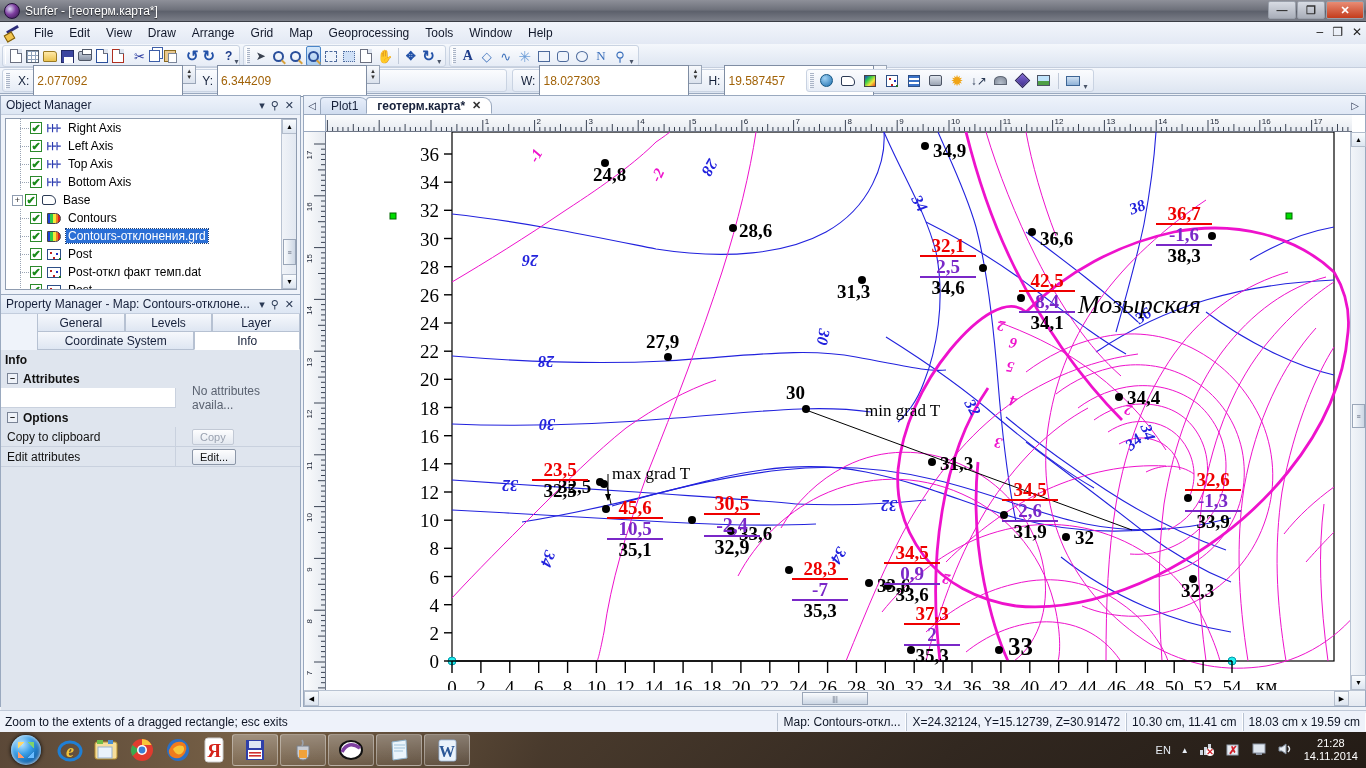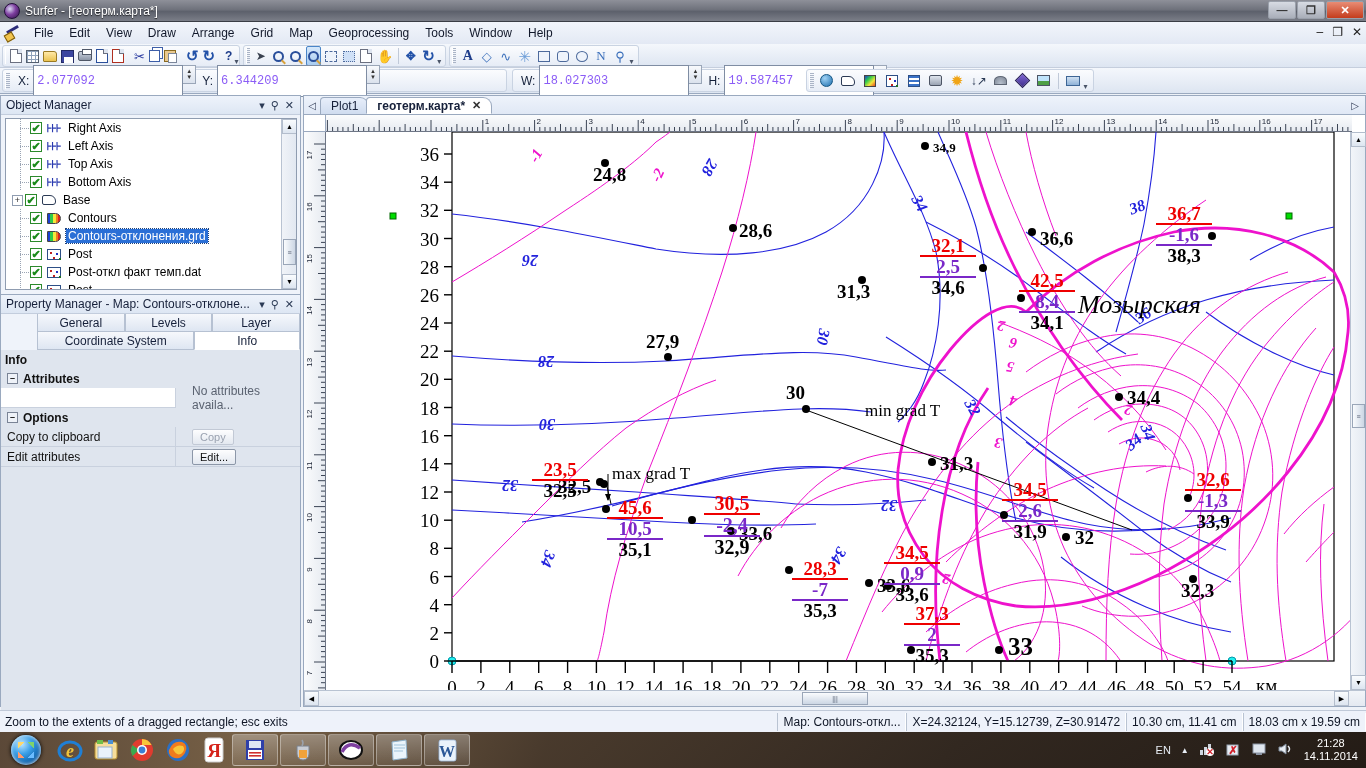--- a/index.html
+++ b/index.html
@@ -121,21 +121,21 @@
   .ic-mound{ width:13px;height:9px;background:radial-gradient(ellipse at 50% 100%,#b9c2cf,#7d8695);border-radius:50% 50% 0 0;border:1px solid #5d6574;}
   .ic-diamond{ width:11px;height:11px;background:linear-gradient(135deg,#7f66d6,#3f2f8a);transform:rotate(45deg);border:1px solid #241a55;}
   .ic-img{ width:13px;height:11px;background:linear-gradient(to bottom,#bfe3fb 55%,#4e9f45 55%);border:1px solid #4c5464;}
   .ic-axes{ color:#2b3a55; font-size:12px;}
   .ic-arrows{ color:#2352a8; font-size:12px; font-weight:bold;}
   
   .coordlbl{ font-size:12px; color:#14203a; margin:0 4px 0 6px; font-family:"Liberation Sans",sans-serif;}
   .coordbox{
     width:150px; height:19px; background:#fff; border:1px solid #7f8da3;
     font-size:12px; padding:15px 3px; display:flex; align-items:center;
-    font-family:Liberation Mono, monospace; color:#8b5cf6;
+    font-family:Liberation Sans, sans-serif; color:#a16207;
   }
   .spin{ width:13px;height:19px;border:1px solid #9aa6b8;border-left:none;
     background:linear-gradient(to bottom,#f7f9fc,#dbe2ed);
     display:flex;flex-direction:column;justify-content:center;align-items:center;
     font-size:6px;line-height:6px;color:#333;}
   
   #objmgr{
     position:absolute; left:0; top:95px; width:301px; height:200px;
     background:#eff3fa; border:1px solid #9aa9bf;
   }
@@ -1221,21 +1221,21 @@
         <text x="676" y="189" font-family="Liberation Serif, serif" font-style="italic" font-weight="bold" font-size="15" fill="#ee12cc" text-anchor="middle" transform="rotate(190 676 189)">2</text>
         <line x1="282" y1="342" x2="282" y2="368" stroke="#000" stroke-width="1"></line>
         <path d="M279,362 L282,369 L285,362" fill="#000"></path>
       </svg>
     <div id="maplabels">
         <div class="dot" style="left:275px;top:27px;"></div>
         <div class="mlabel" style="left:267px;top:32px;font-size:19px;">24,8</div>
         <div class="dot" style="left:403px;top:92px;"></div>
         <div class="mlabel" style="left:413px;top:88px;font-size:19px;">28,6</div>
         <div class="dot" style="left:595px;top:10px;"></div>
-        <div class="mlabel" style="left:607px;top:8px;font-size:13px;">34,9</div>
+        <div class="mlabel" style="left:607px;top:8px;font-size:19px;">34,9</div>
         <div class="dot" style="left:702px;top:96px;"></div>
         <div class="mlabel" style="left:714px;top:96px;font-size:19px;">36,6</div>
         <div class="dot" style="left:532px;top:144px;"></div>
         <div class="mlabel" style="left:511px;top:149px;font-size:19px;">31,3</div>
         <div class="dot" style="left:338px;top:221px;"></div>
         <div class="mlabel" style="left:320px;top:199px;font-size:19px;">27,9</div>
         <div class="dot" style="left:476px;top:273px;"></div>
         <div class="mlabel" style="left:460px;top:250px;font-size:19px;">30</div>
         <div class="dot" style="left:602px;top:326px;"></div>
         <div class="mlabel" style="left:614px;top:321px;font-size:19px;">31,3</div>

